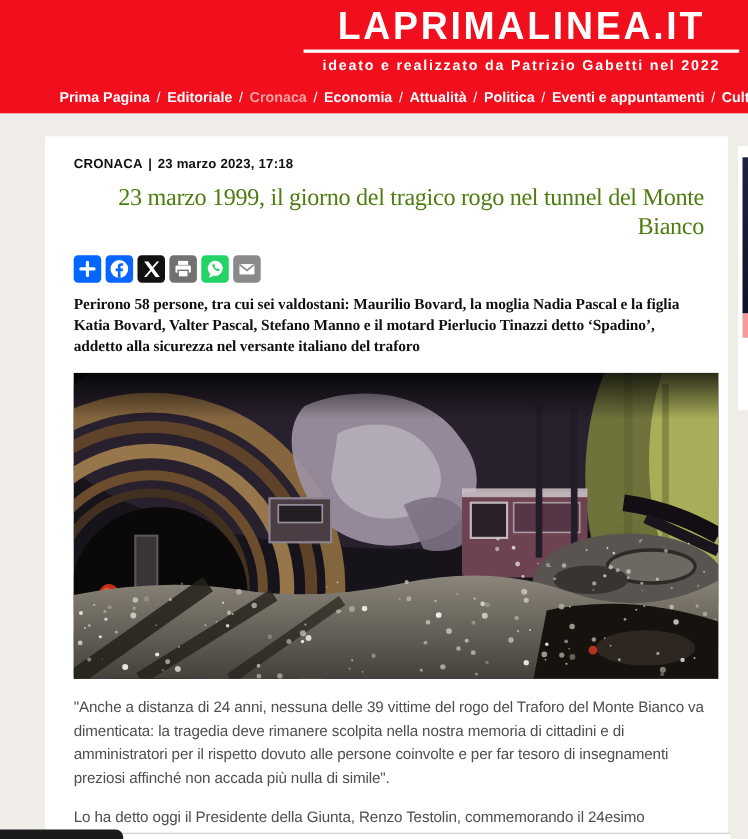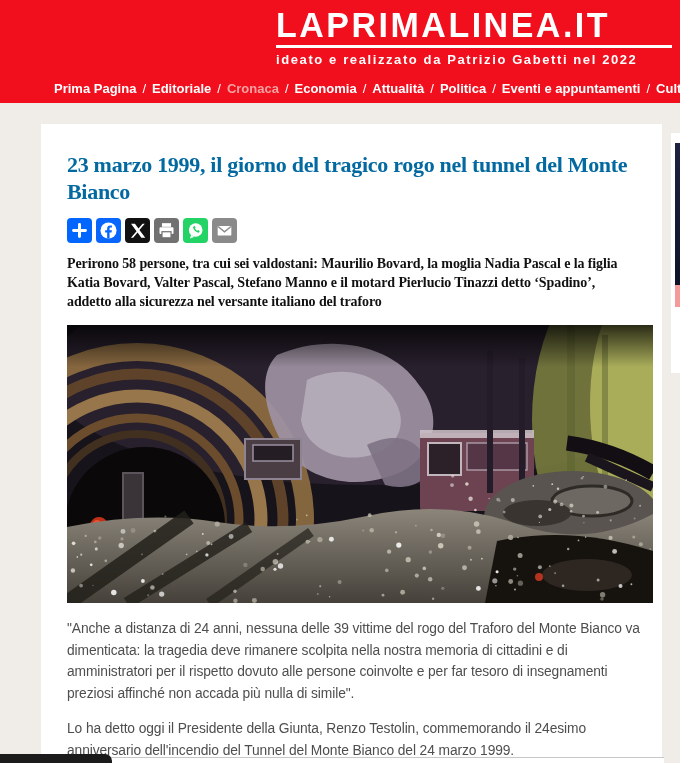--- a/index.html
+++ b/index.html
@@ -1,39 +1,39 @@
 <!DOCTYPE html>
 <html><head>
 <meta charset="utf-8">
 <style>
   html,body{margin:0;padding:0;}
   body{font-family:"Liberation Sans",sans-serif;background:#f0ede8;}
   #page{position:relative;width:680px;height:763px;overflow:hidden;background:#f0ede8;}
 
   
   #header{position:absolute;left:0;top:0;width:680px;height:103px;background:#f10e1d;}
-  #logo-block{position:absolute;top:5px;right:8px;width:396px;text-align:left;}
+  #logo-block{position:absolute;top:5px;right:8px;width:396px;text-align:center;}
   #logo{display:block;color:#fff;font-weight:800;font-size:34px;line-height:38px;
         letter-spacing:2.5px;font-family:"Liberation Sans",sans-serif;transform:scaleY(1.05);
         text-decoration:none;white-space:nowrap;}
   #logo-rule{border:none;border-top:3px solid #fff;margin:2px 0 4px 0;}
   #tagline{display:block;color:#fff;font-weight:700;font-size:13px;letter-spacing:1.6px;white-space:nowrap;}
   #main-nav{position:absolute;left:0;bottom:7px;width:680px;padding-left:54px;box-sizing:border-box;
             white-space:nowrap;overflow:hidden;font-size:13px;font-weight:700;}
   #main-nav a{color:#ffffff;text-decoration:none;}
   #main-nav a.active{color:#f5a2a2;}
   #main-nav .sep{color:#fff;margin:0 6px;font-weight:400;}
 
   
   #card{position:absolute;left:41px;top:124px;width:621px;min-height:650px;background:#fff;
         box-sizing:border-box;padding:18px 22px 30px 26px;}
   #kicker{font-size:12px;font-weight:700;color:#111;letter-spacing:.2px;}
   #kicker .bar{margin:0 5px;}
-  #headline{margin:9px 0 0 0;font-family:"Liberation Serif",serif;font-weight:700;
-            font-size:22px;line-height:27px;color:#0369a1;letter-spacing:-.3px;max-width:575px;}
+  #headline{margin:9px 0 0 0;font-family:"Liberation Serif",serif;font-weight:400;
+            font-size:22px;line-height:27px;color:#4d7c0f;letter-spacing:-.3px;max-width:575px;text-align:right;}
   #share-row{margin-top:13px;height:25px;display:flex;}
   .share-btn{width:25px;height:25px;border-radius:4px;margin-right:4px;border:none;padding:0;
              display:inline-flex;align-items:center;justify-content:center;cursor:pointer;}
   .share-btn svg{width:21px;height:21px;display:block;}
   #lede{margin-top:11px;font-family:"Liberation Serif",serif;font-weight:700;font-size:14px;
         line-height:19px;color:#111;letter-spacing:-.1px;max-width:578px;}
   #photo-wrap{margin-top:13px;width:586px;height:278px;overflow:hidden;background:#17131a;}
   .body-para{margin:14px 0 0 0;font-size:13.8px;line-height:21.5px;color:#4e4e4e;
              letter-spacing:-.1px;max-width:578px;}
   .body-para:first-of-type{margin-top:15px;}
@@ -58,20 +58,23 @@
   <header id="header" style="background: rgb(241, 14, 29);">
     <div id="logo-block">
       <a id="logo" href="#">LAPRIMALINEA.IT</a>
       <hr id="logo-rule">
       <span id="tagline">ideato e realizzato da Patrizio Gabetti nel 2022</span>
     </div>
     <nav id="main-nav"><a href="#">Prima Pagina</a><span class="sep">/</span><a href="#">Editoriale</a><span class="sep">/</span><a href="#" class="active" style="color: rgb(245, 162, 162);">Cronaca</a><span class="sep">/</span><a href="#">Economia</a><span class="sep">/</span><a href="#">Attualità</a><span class="sep">/</span><a href="#">Politica</a><span class="sep">/</span><a href="#">Eventi e appuntamenti</a><span class="sep">/</span><a href="#">Cultura</a></nav>
   </header>
 
   <main id="card">
+    <div id="kicker">
+      <span>CRONACA</span><span class="bar">|</span><span>23 marzo 2023, 17:18</span>
+    </div>
 
     <h1 id="headline">23 marzo 1999, il giorno del tragico rogo nel tunnel del Monte Bianco</h1>
 
     <div id="share-row">
         <button class="share-btn" title="Condividi" style="background: rgb(1, 102, 254); color: rgb(1, 102, 254);">
           <span style="display: block;">
             <svg viewBox="0 0 24 24" style="width: 21px; height: 21px;">
               <path d="M12 5.2v13.6M5.2 12h13.6" stroke="#fff" stroke-width="3.4" stroke-linecap="round"></path>
             </svg>
           </span>

